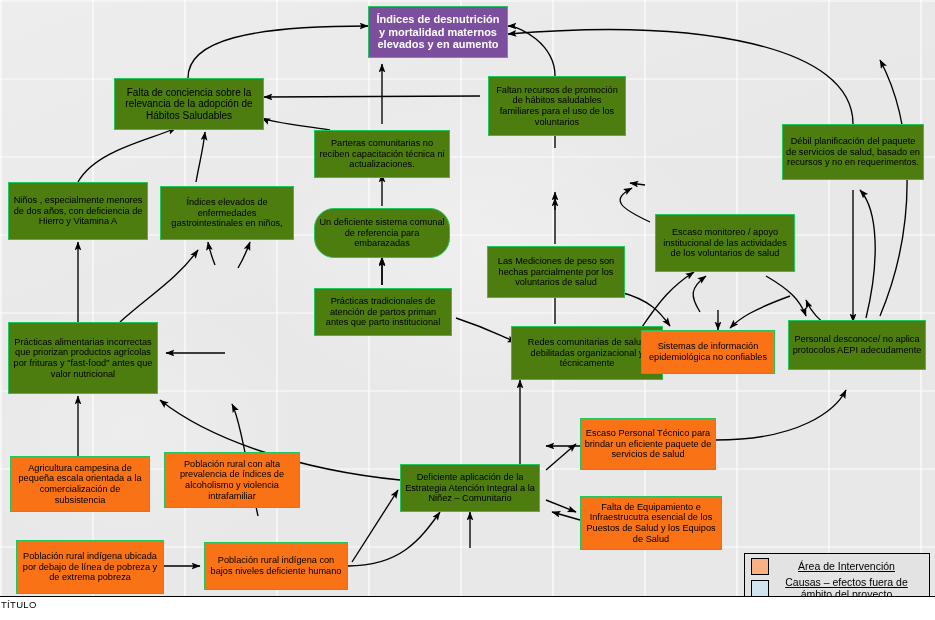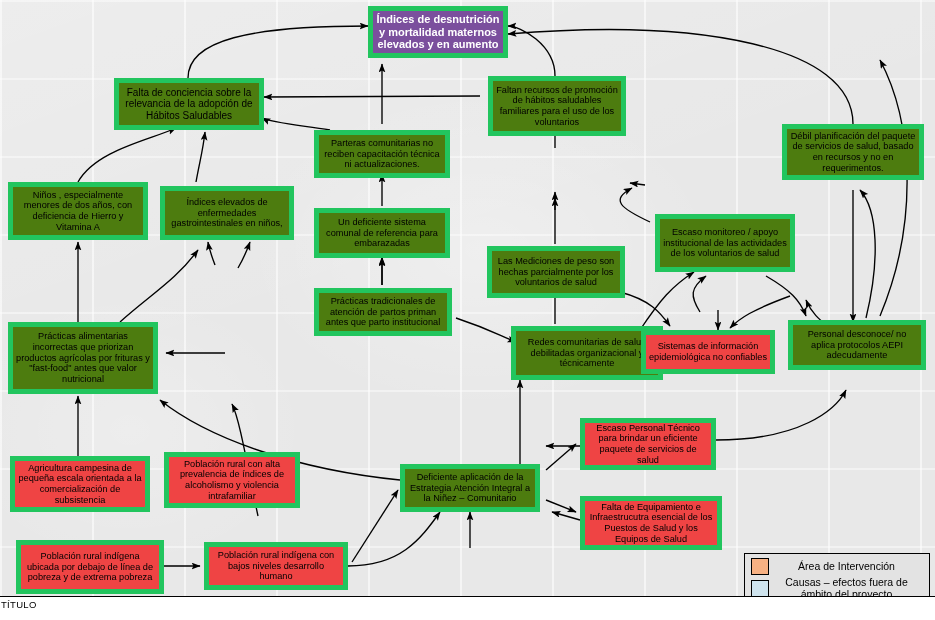--- a/index.html
+++ b/index.html
@@ -31,33 +31,33 @@
     pointer-events: none;
   }
   svg.edges {
     position: absolute; left: 0; top: 0;
     width: 935px; height: 620px;
     pointer-events: none;
   }
   .node {
     position: absolute;
     box-sizing: border-box;
-    border: 5px solid #22c55e;
+    border: 1px solid #22c55e;
     display: flex;
     align-items: center;
     justify-content: center;
     text-align: center;
     line-height: 1.16;
     padding: 8px 3px;
     color: #000000;
     overflow: hidden;
   }
   .node span { display: block; width: 100%; }
   .n-orange { background: #4d7c0f; }
-  .n-blue   { background: #ef4444; text-align: center; }
+  .n-blue   { background: #f97316; text-align: center; }
   .n-purple {
     background: #7b4f9d;
     color: #ffffff;
     font-weight: bold;
   }
   .fs10 { font-size: 10px; }
   .fs9  { font-size: 9.2px; }
   .fs11 { font-size: 11px; }
 
   #legend {
@@ -66,20 +66,21 @@
     width: 186px; height: 58px;
     background: #e3e3e3;
     border: 1px solid #000000;
     box-sizing: border-box;
     padding: 4px 5px 3px 6px;
   }
   .legend-row {
     display: flex;
     align-items: center;
     margin-bottom: 2px;
+    text-decoration: underline;
   }
   .sw {
     width: 16px; height: 15px;
     border: 1px solid #000;
     flex: 0 0 auto;
   }
   .sw-orange { background: #f7b183; }
   .sw-blue { background: #cfe4ee; }
   .legend-label { font-size: 10.5px; color: #000; text-align: center; flex: 1; line-height: 1.12; }
 
@@ -221,21 +222,21 @@
 
 
   <div class="node n-orange fs9" style="left:8px; top:182px; width:140px; height:58px;align-items:center;">
     <span>Niños , especialmente menores de dos años, con deficiencia de Hierro y Vitamina A</span>
   </div>
 
   <div class="node n-orange fs9" style="left:160px; top:186px; width:134px; height:54px;">
     <span>Índices elevados de enfermedades gastrointestinales en niños,</span>
   </div>
 
-  <div class="node n-orange fs9" style="left:314px; top:208px; width:136px; height:50px;">
+  <div class="node n-orange fs9" style="left:314px; top:208px; width:136px; height:50px;border-radius:20px;">
     <span>Un deficiente sistema comunal de referencia para embarazadas</span>
   </div>
 
   <div class="node n-orange fs9" style="left:655px; top:214px; width:140px; height:58px;">
     <span>Escaso monitoreo / apoyo institucional  de las actividades de los voluntarios de salud</span>
   </div>
 
   <div class="node n-orange fs9" style="left:487px; top:246px; width:138px; height:52px;">
     <span>Las Mediciones de peso son hechas parcialmente por los voluntarios de salud</span>
   </div>
@@ -278,21 +279,21 @@
 
   <div class="node n-orange fs9" style="left:400px; top:464px; width:140px; height:48px;">
     <span>Deficiente aplicación de la Estrategia Atención Integral a la Niñez – Comunitario</span>
   </div>
 
   <div class="node n-blue fs9" style="left:16px; top:540px; width:148px; height:54px;">
     <span>Población rural indígena ubicada por debajo de línea de pobreza y de extrema pobreza</span>
   </div>
 
   <div class="node n-blue fs9" style="left:204px; top:542px; width:144px; height:48px;">
-    <span>Población rural indígena  con bajos niveles desarrollo humano</span>
+    <span>Población rural indígena  con bajos niveles deficiente humano</span>
   </div>
 
   <div id="legend">
     <div class="legend-row">
       <div class="sw sw-orange"></div>
       <div class="legend-label">Área de Intervención</div>
     </div>
     <div class="legend-row">
       <div class="sw sw-blue"></div>
       <div class="legend-label">Causas – efectos fuera de ámbito del proyecto</div>

